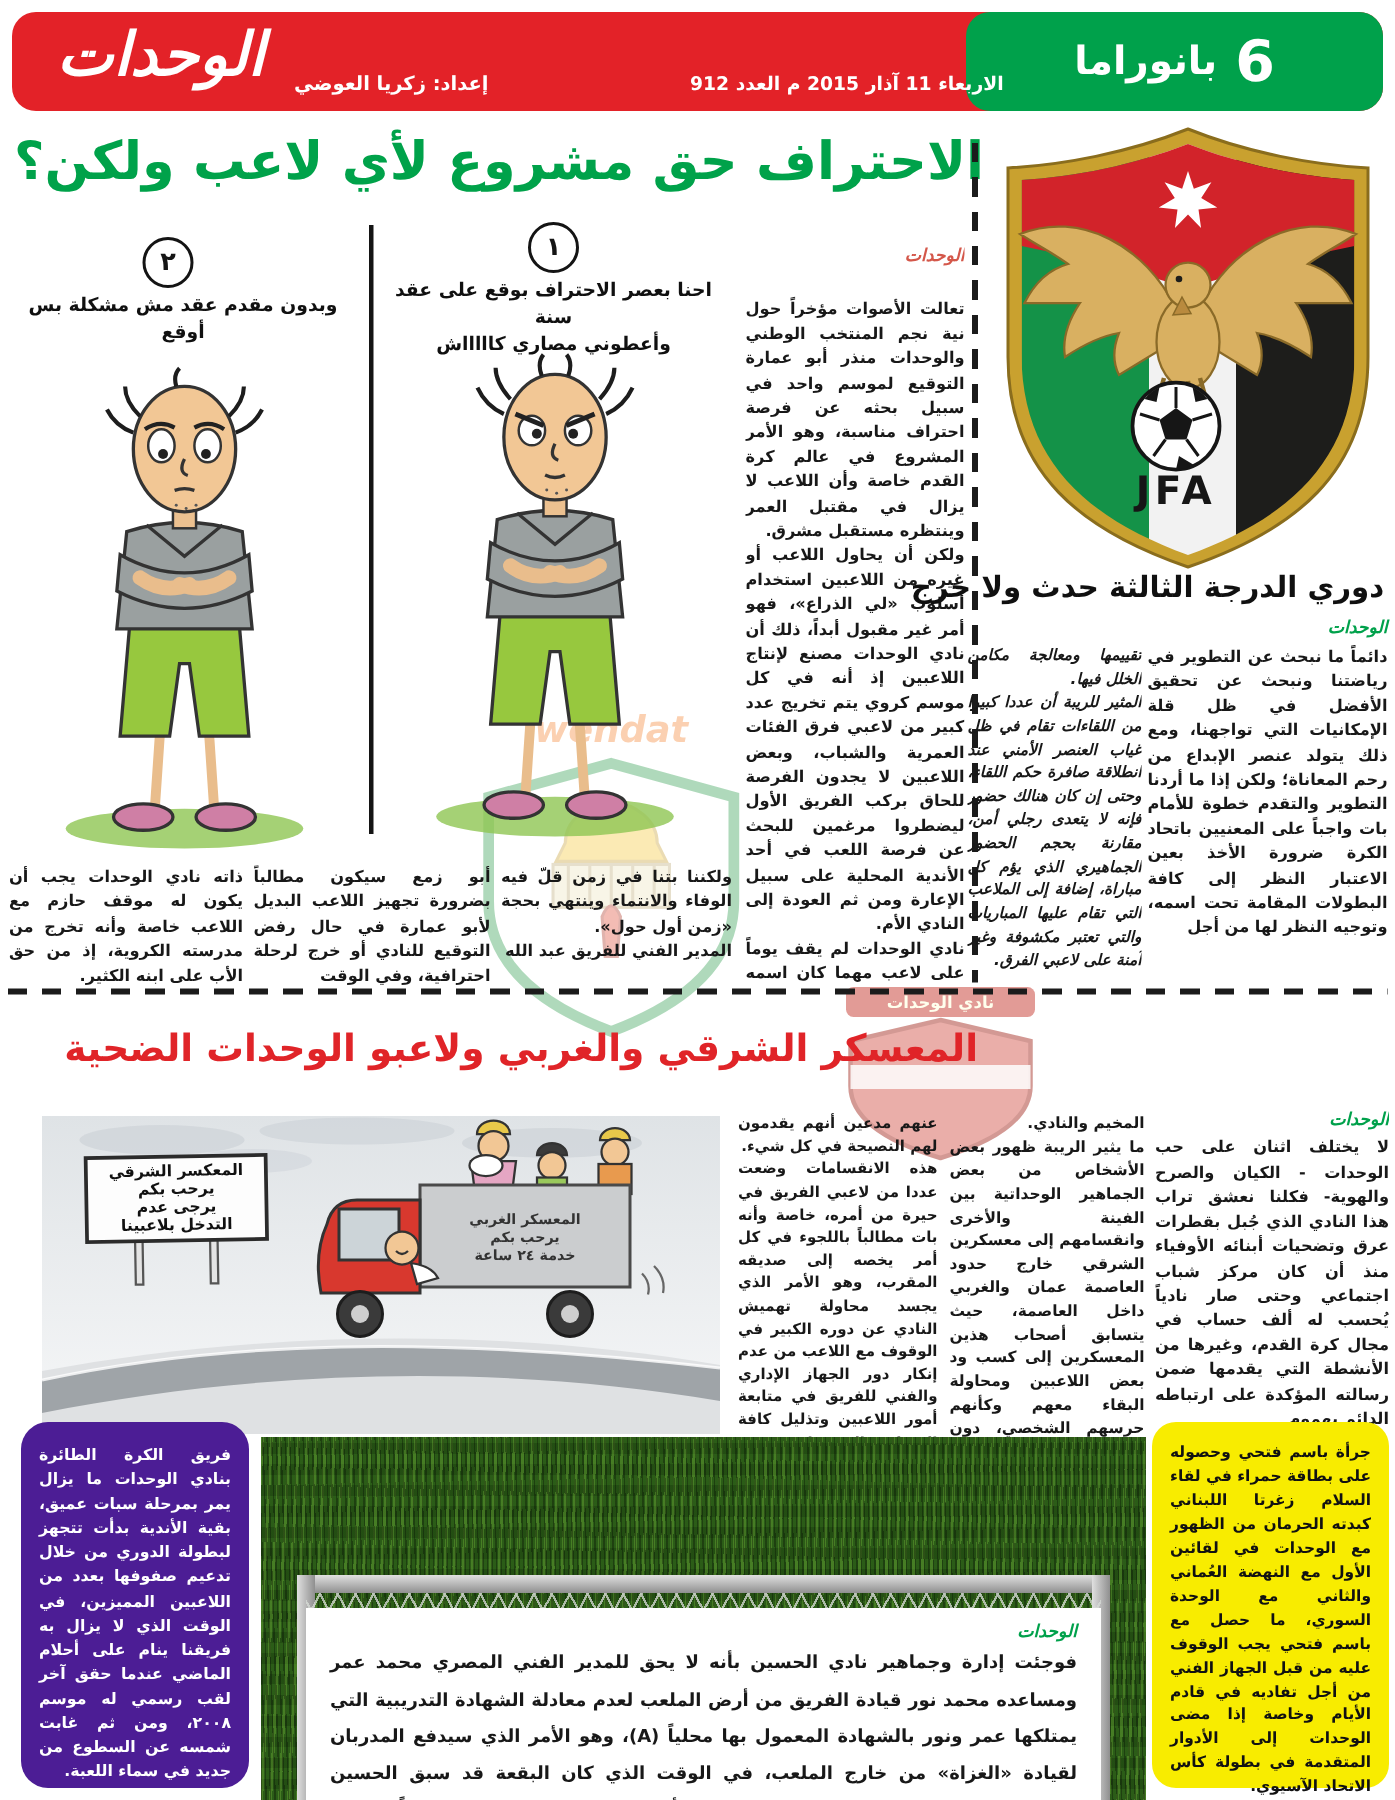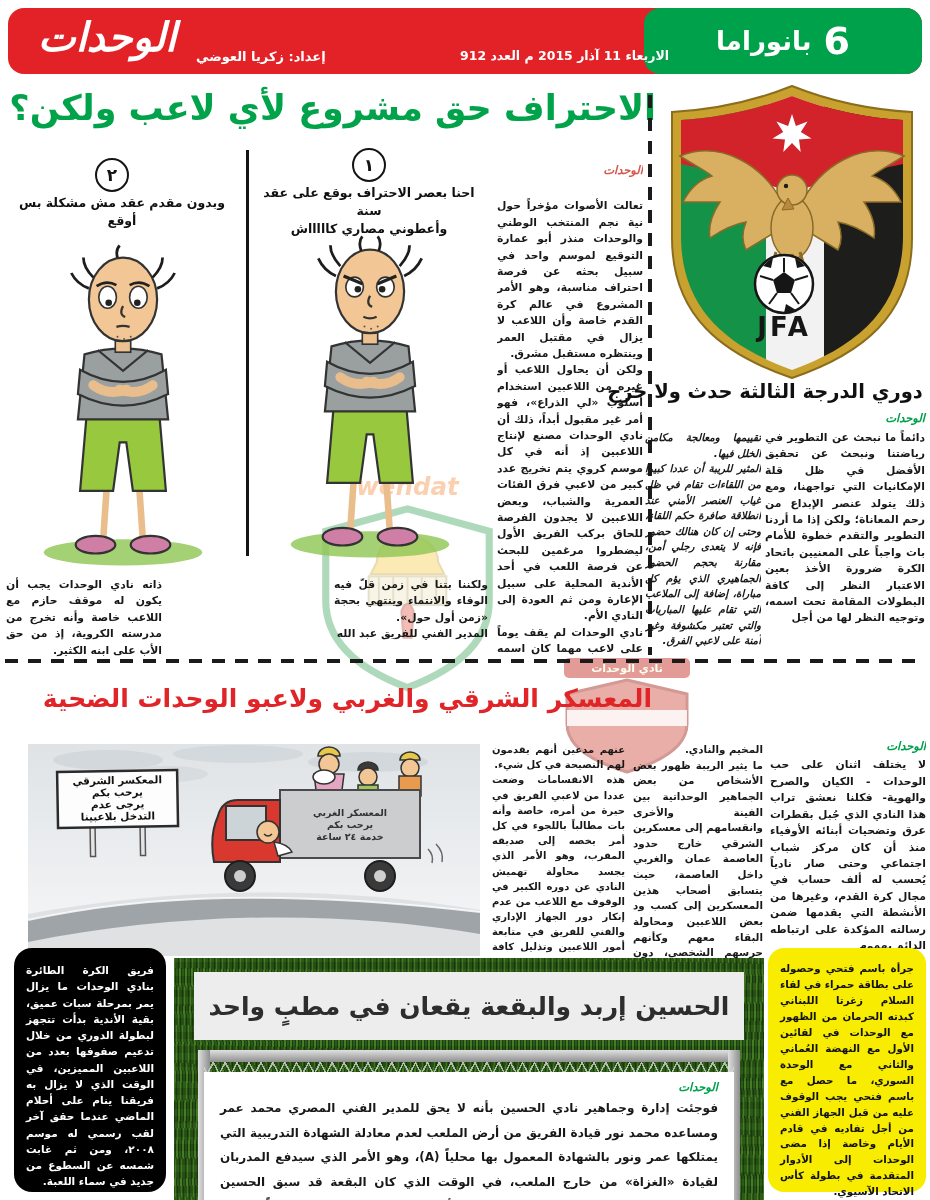--- a/index.html
+++ b/index.html
@@ -28,21 +28,21 @@
   #h2{position:absolute;top:380px;left:604px;width:322px;text-align:center;white-space:nowrap;
       font-size:19.5px;font-weight:800;color:#101010;}
   #h3{position:absolute;top:684px;left:60px;width:592px;text-align:center;white-space:nowrap;
       font-size:25px;font-weight:800;color:#e02428;}
   
   #ct1-div{position:absolute;left:246px;top:150px;width:3px;height:406px;background:#141414;}
   .numball{position:absolute;width:30px;height:30px;border:2.5px solid #141414;border-radius:50%;
            background:#fff;color:#141414;font-size:17px;font-weight:bold;line-height:30px;text-align:center;}
   .caption{position:absolute;text-align:center;font-size:12.5px;font-weight:800;color:#101010;line-height:1.45;}
   
-  #redbox{position:absolute;left:14px;top:948px;width:152px;height:244px;background:#000000;border-radius:18px;
+  #redbox{position:absolute;left:14px;top:948px;width:152px;height:244px;background:#4c1d95;border-radius:18px;
           color:#fff;font-size:10.5px;font-weight:700;line-height:1.55;text-align:justify;padding:14px 12px;box-sizing:border-box;}
   #yellowbox{position:absolute;left:768px;top:948px;width:158px;height:244px;background:#f8ec00;border-radius:16px;
           color:#111;font-size:10.3px;font-weight:700;line-height:1.55;text-align:justify;padding:13px 12px;box-sizing:border-box;}
   
   #grass{position:absolute;left:174px;top:958px;width:590px;height:242px;background-color:#2a5716;
      background-image:repeating-linear-gradient(88deg,rgba(0,0,0,.30) 0 1px,transparent 1px 3px),
        repeating-linear-gradient(93deg,rgba(140,210,70,.28) 0 2px,transparent 2px 6px),
        repeating-linear-gradient(0deg,rgba(45,100,25,.4) 0 7px,rgba(15,50,8,.25) 7px 14px);}
   #h4box{position:absolute;left:20px;top:14px;width:550px;height:68px;background:#ededed;
          display:flex;align-items:center;justify-content:center;}
@@ -93,20 +93,21 @@
   <div class="hdash" style="left:5px;top:659px;width:920px;"></div>
 
   <div class="col preline" style="left:497px;top:146px;width:146px;height:512px;">
     <div class="tag red">الوحدات</div>
     <span>تعالت الأصوات مؤخراً حول نية نجم المنتخب الوطني والوحدات منذر أبو عمارة التوقيع لموسم واحد في سبيل بحثه عن فرصة احتراف مناسبة، وهو الأمر المشروع في عالم كرة القدم خاصة وأن اللاعب لا يزال في مقتبل العمر وينتظره مستقبل مشرق.
 ولكن أن يحاول اللاعب أو غيره من اللاعبين استخدام أسلوب «لي الذراع»، فهو أمر غير مقبول أبداً، ذلك أن نادي الوحدات مصنع لإنتاج اللاعبين إذ أنه في كل موسم كروي يتم تخريج عدد كبير من لاعبي فرق الفئات العمرية والشباب، وبعض اللاعبين لا يجدون الفرصة للحاق بركب الفريق الأول ليضطروا مرغمين للبحث عن فرصة اللعب في أحد الأندية المحلية على سبيل الإعارة ومن ثم العودة إلى النادي الأم.
 نادي الوحدات لم يقف يوماً على لاعب مهما كان اسمه وحجمه وحتى عطائه، خاصة وأن النادي يحمل رسالة عظيمة منذ التأسيس وحتى الآن، تركز في مضمونها على الوفاء والانتماء،</span>
   </div>
   <div class="col preline" style="left:334px;top:577px;width:154px;height:82px;">ولكننا بتنا في زمن قلّ فيه الوفاء والانتماء وينتهي بحجة «زمن أول حول».
 المدير الفني للفريق عبد الله</div>
+  <div class="col" style="left:169px;top:577px;width:158px;height:82px;">أبو زمع سيكون مطالباً بضرورة تجهيز اللاعب البديل لأبو عمارة في حال رفض التوقيع للنادي أو خرج لرحلة احترافية، وفي الوقت</div>
   <div class="col" style="left:6px;top:577px;width:156px;height:82px;">ذاته نادي الوحدات يجب أن يكون له موقف حازم مع اللاعب خاصة وأنه تخرج من مدرسته الكروية، إذ من حق الأب على ابنه الكثير.</div>
 
   <div id="ct1-div"></div>
   <div class="numball" style="left:352px;top:148px;">١</div>
   <div class="caption" style="left:252px;top:184px;width:234px;">
     <div>احنا بعصر الاحتراف بوقع على عقد سنة</div>
     <div>وأعطوني مصاري كاااااش</div>
   </div>
   <div class="numball" style="left:95px;top:158px;">٢</div>
   <div class="caption" style="left:4px;top:194px;width:236px;">
@@ -265,23 +266,20 @@
     <circle cx="352" cy="132" r="15" fill="#3a3a3a" stroke="#1d1d1d" stroke-width="2"></circle>
     <circle cx="352" cy="132" r="6" fill="#cfcfcf"></circle>
     <path d="M400,105 q6,6 4,14 M408,100 q8,8 6,18" stroke="#666" stroke-width="1.5" fill="none"></path>
   </svg>
 
   <div id="redbox">فريق الكرة الطائرة بنادي الوحدات ما يزال يمر بمرحلة سبات عميق، بقية الأندية بدأت تتجهز لبطولة الدوري من خلال تدعيم صفوفها بعدد من اللاعبين المميزين، في الوقت الذي لا يزال به فريقنا ينام على أحلام الماضي عندما حقق آخر لقب رسمي له موسم ٢٠٠٨، ومن ثم غابت شمسه عن السطوع من جديد في سماء اللعبة.</div>
 
   <div id="yellowbox">جرأة باسم فتحي وحصوله على بطاقة حمراء في لقاء السلام زغرتا اللبناني كبدته الحرمان من الظهور مع الوحدات في لقائين الأول مع النهضة العُماني والثاني مع الوحدة السوري، ما حصل مع باسم فتحي يجب الوقوف عليه من قبل الجهاز الفني من أجل تفاديه في قادم الأيام وخاصة إذا مضى الوحدات إلى الأدوار المتقدمة في بطولة كأس الاتحاد الآسيوي.</div>
 
   <div id="grass">
-    <div id="h4box">
-      <span id="h4">الحسين إربد والبقعة يقعان في مطبٍ واحد</span>
-    </div>
     <div class="goalbar" style="left:24px;top:92px;width:542px;height:12px;"></div>
     <div class="goalpost" style="left:24px;top:92px;width:12px;height:150px;"></div>
     <div class="goalpost" style="left:554px;top:92px;width:12px;height:150px;"></div>
     <div id="net"></div>
     <div id="a4box">
       <div class="tag green">الوحدات</div>
       <div class="body">فوجئت إدارة وجماهير نادي الحسين بأنه لا يحق للمدير الفني المصري محمد عمر ومساعده محمد نور قيادة الفريق من أرض الملعب لعدم معادلة الشهادة التدريبية التي يمتلكها عمر ونور بالشهادة المعمول بها محلياً (A)، وهو الأمر الذي سيدفع المدربان لقيادة «الغزاة» من خارج الملعب، في الوقت الذي كان البقعة قد سبق الحسين وشرب نفس المقلب بالمدير الفني العراقي أكرم سلمان والذي توجه مؤخراً لتدريب المنتخب العراقي.</div>
     </div>
   </div>
 

